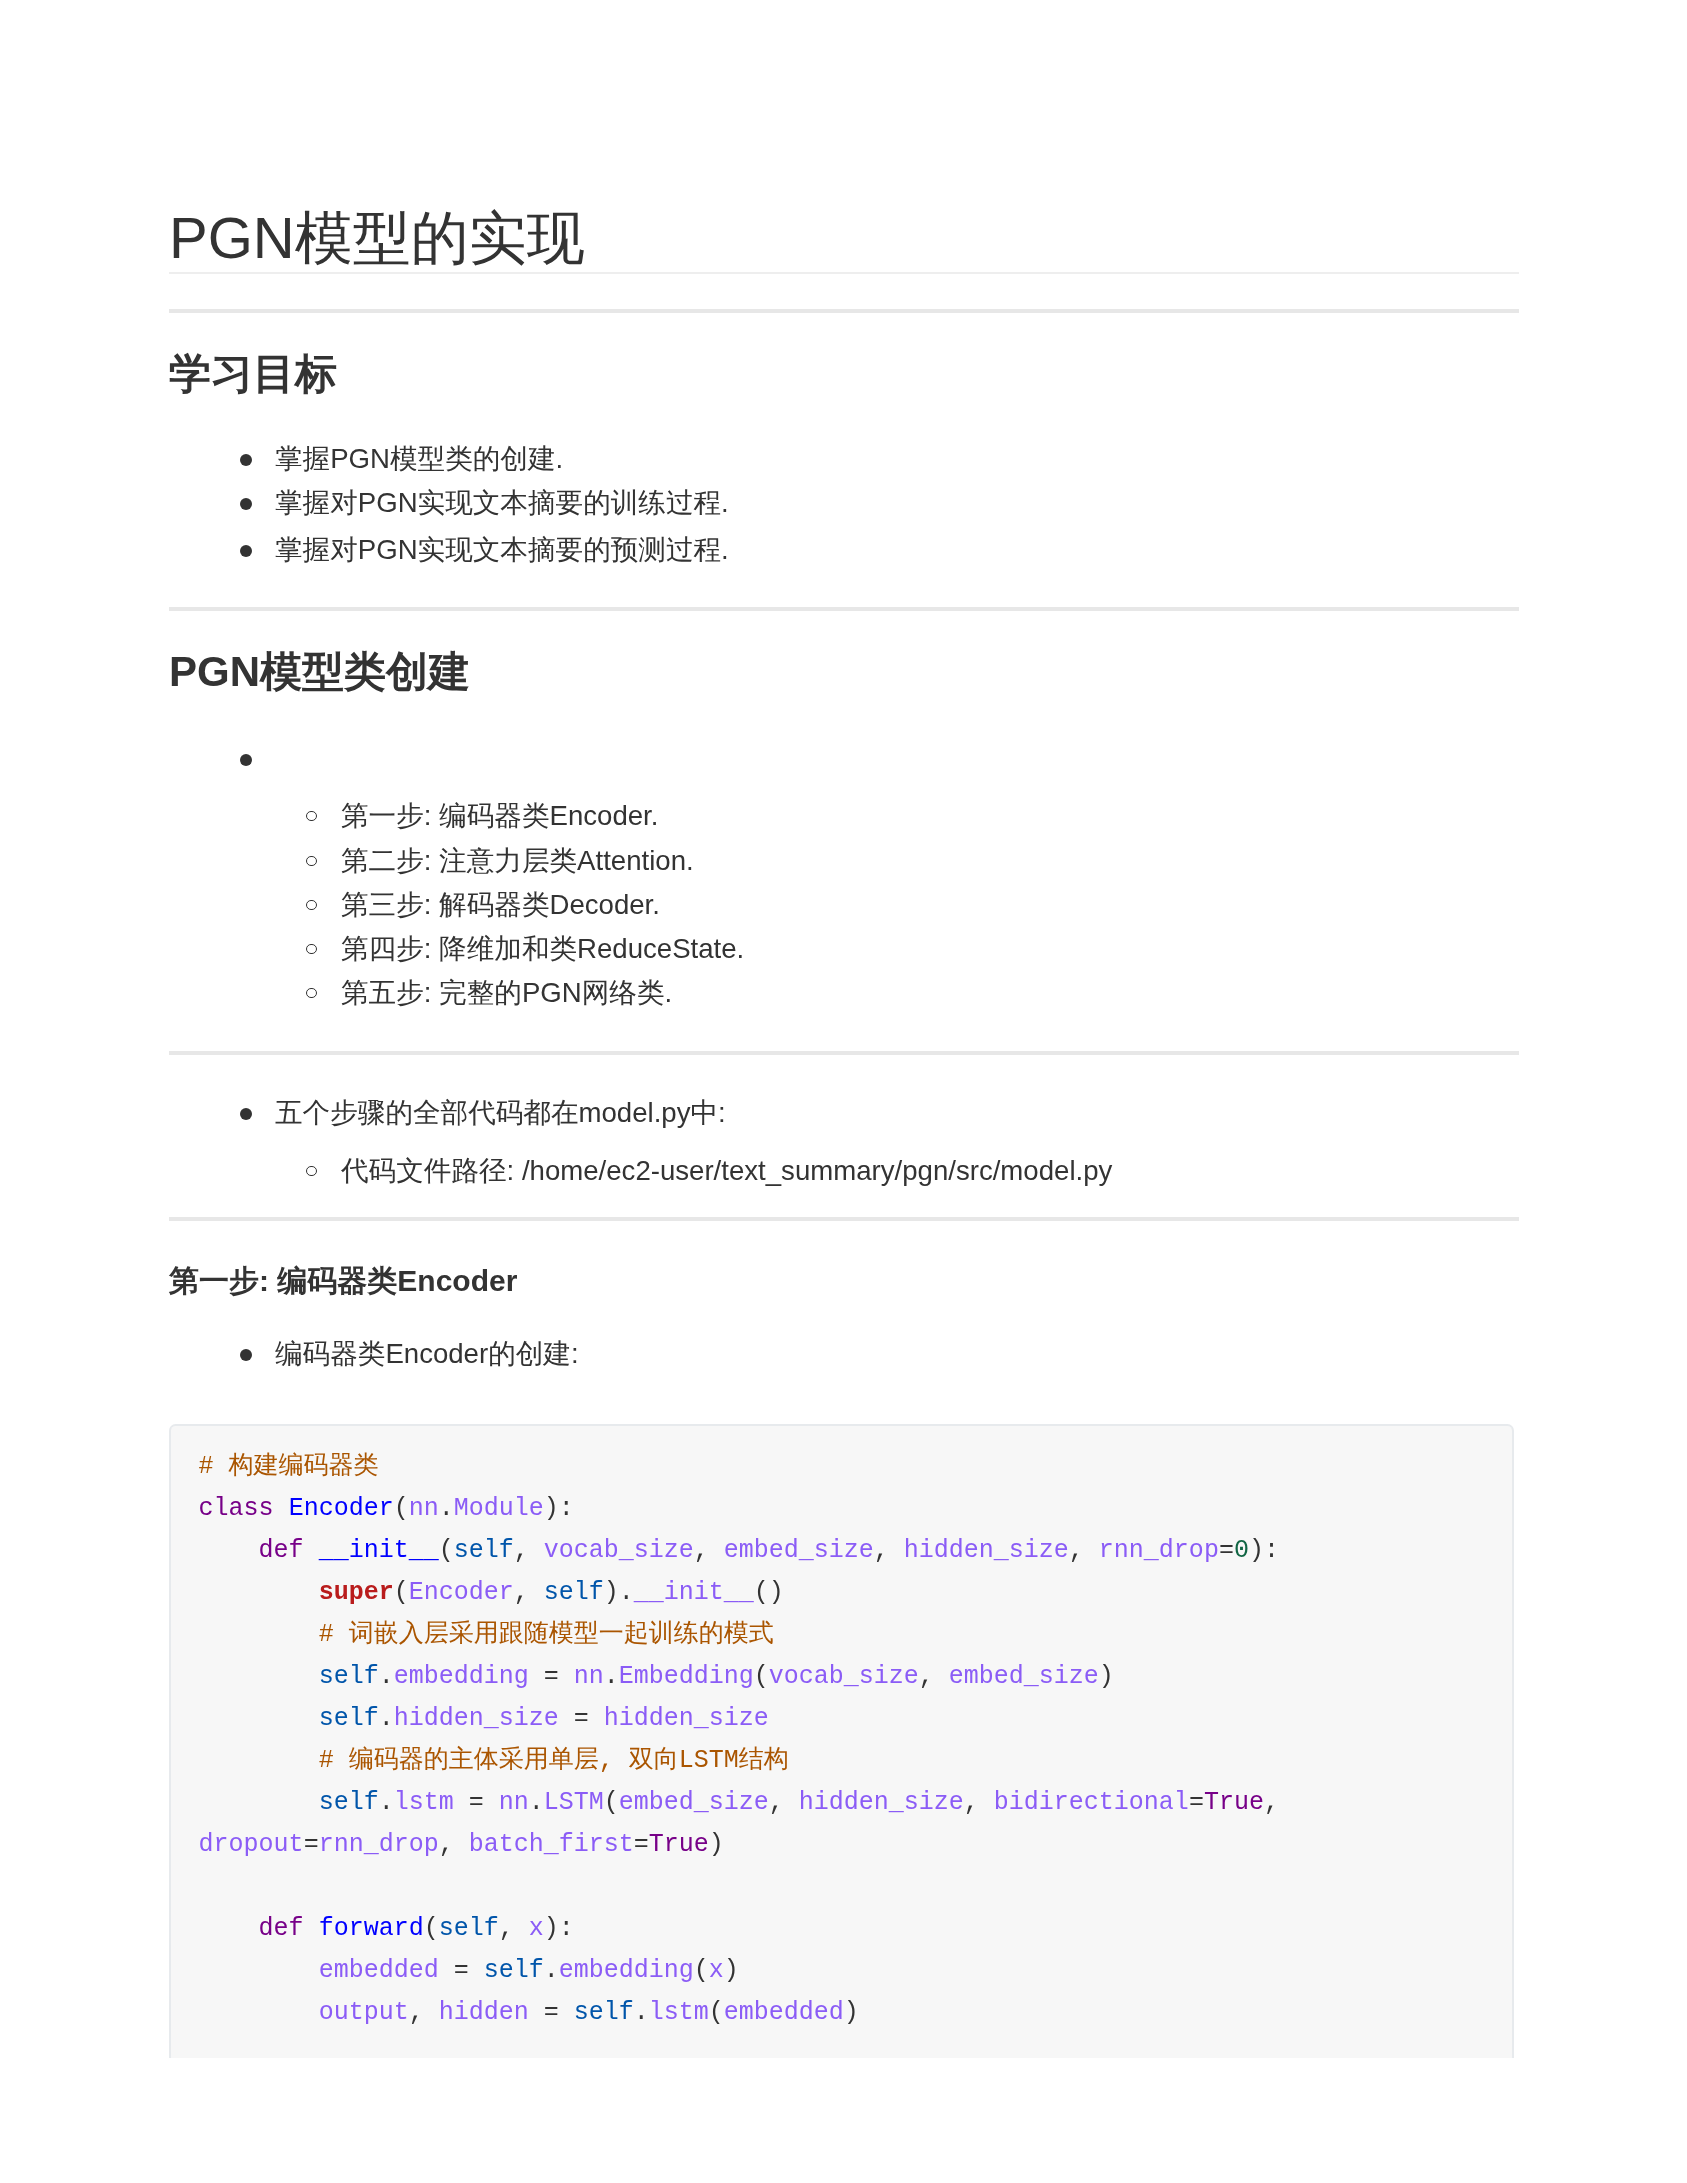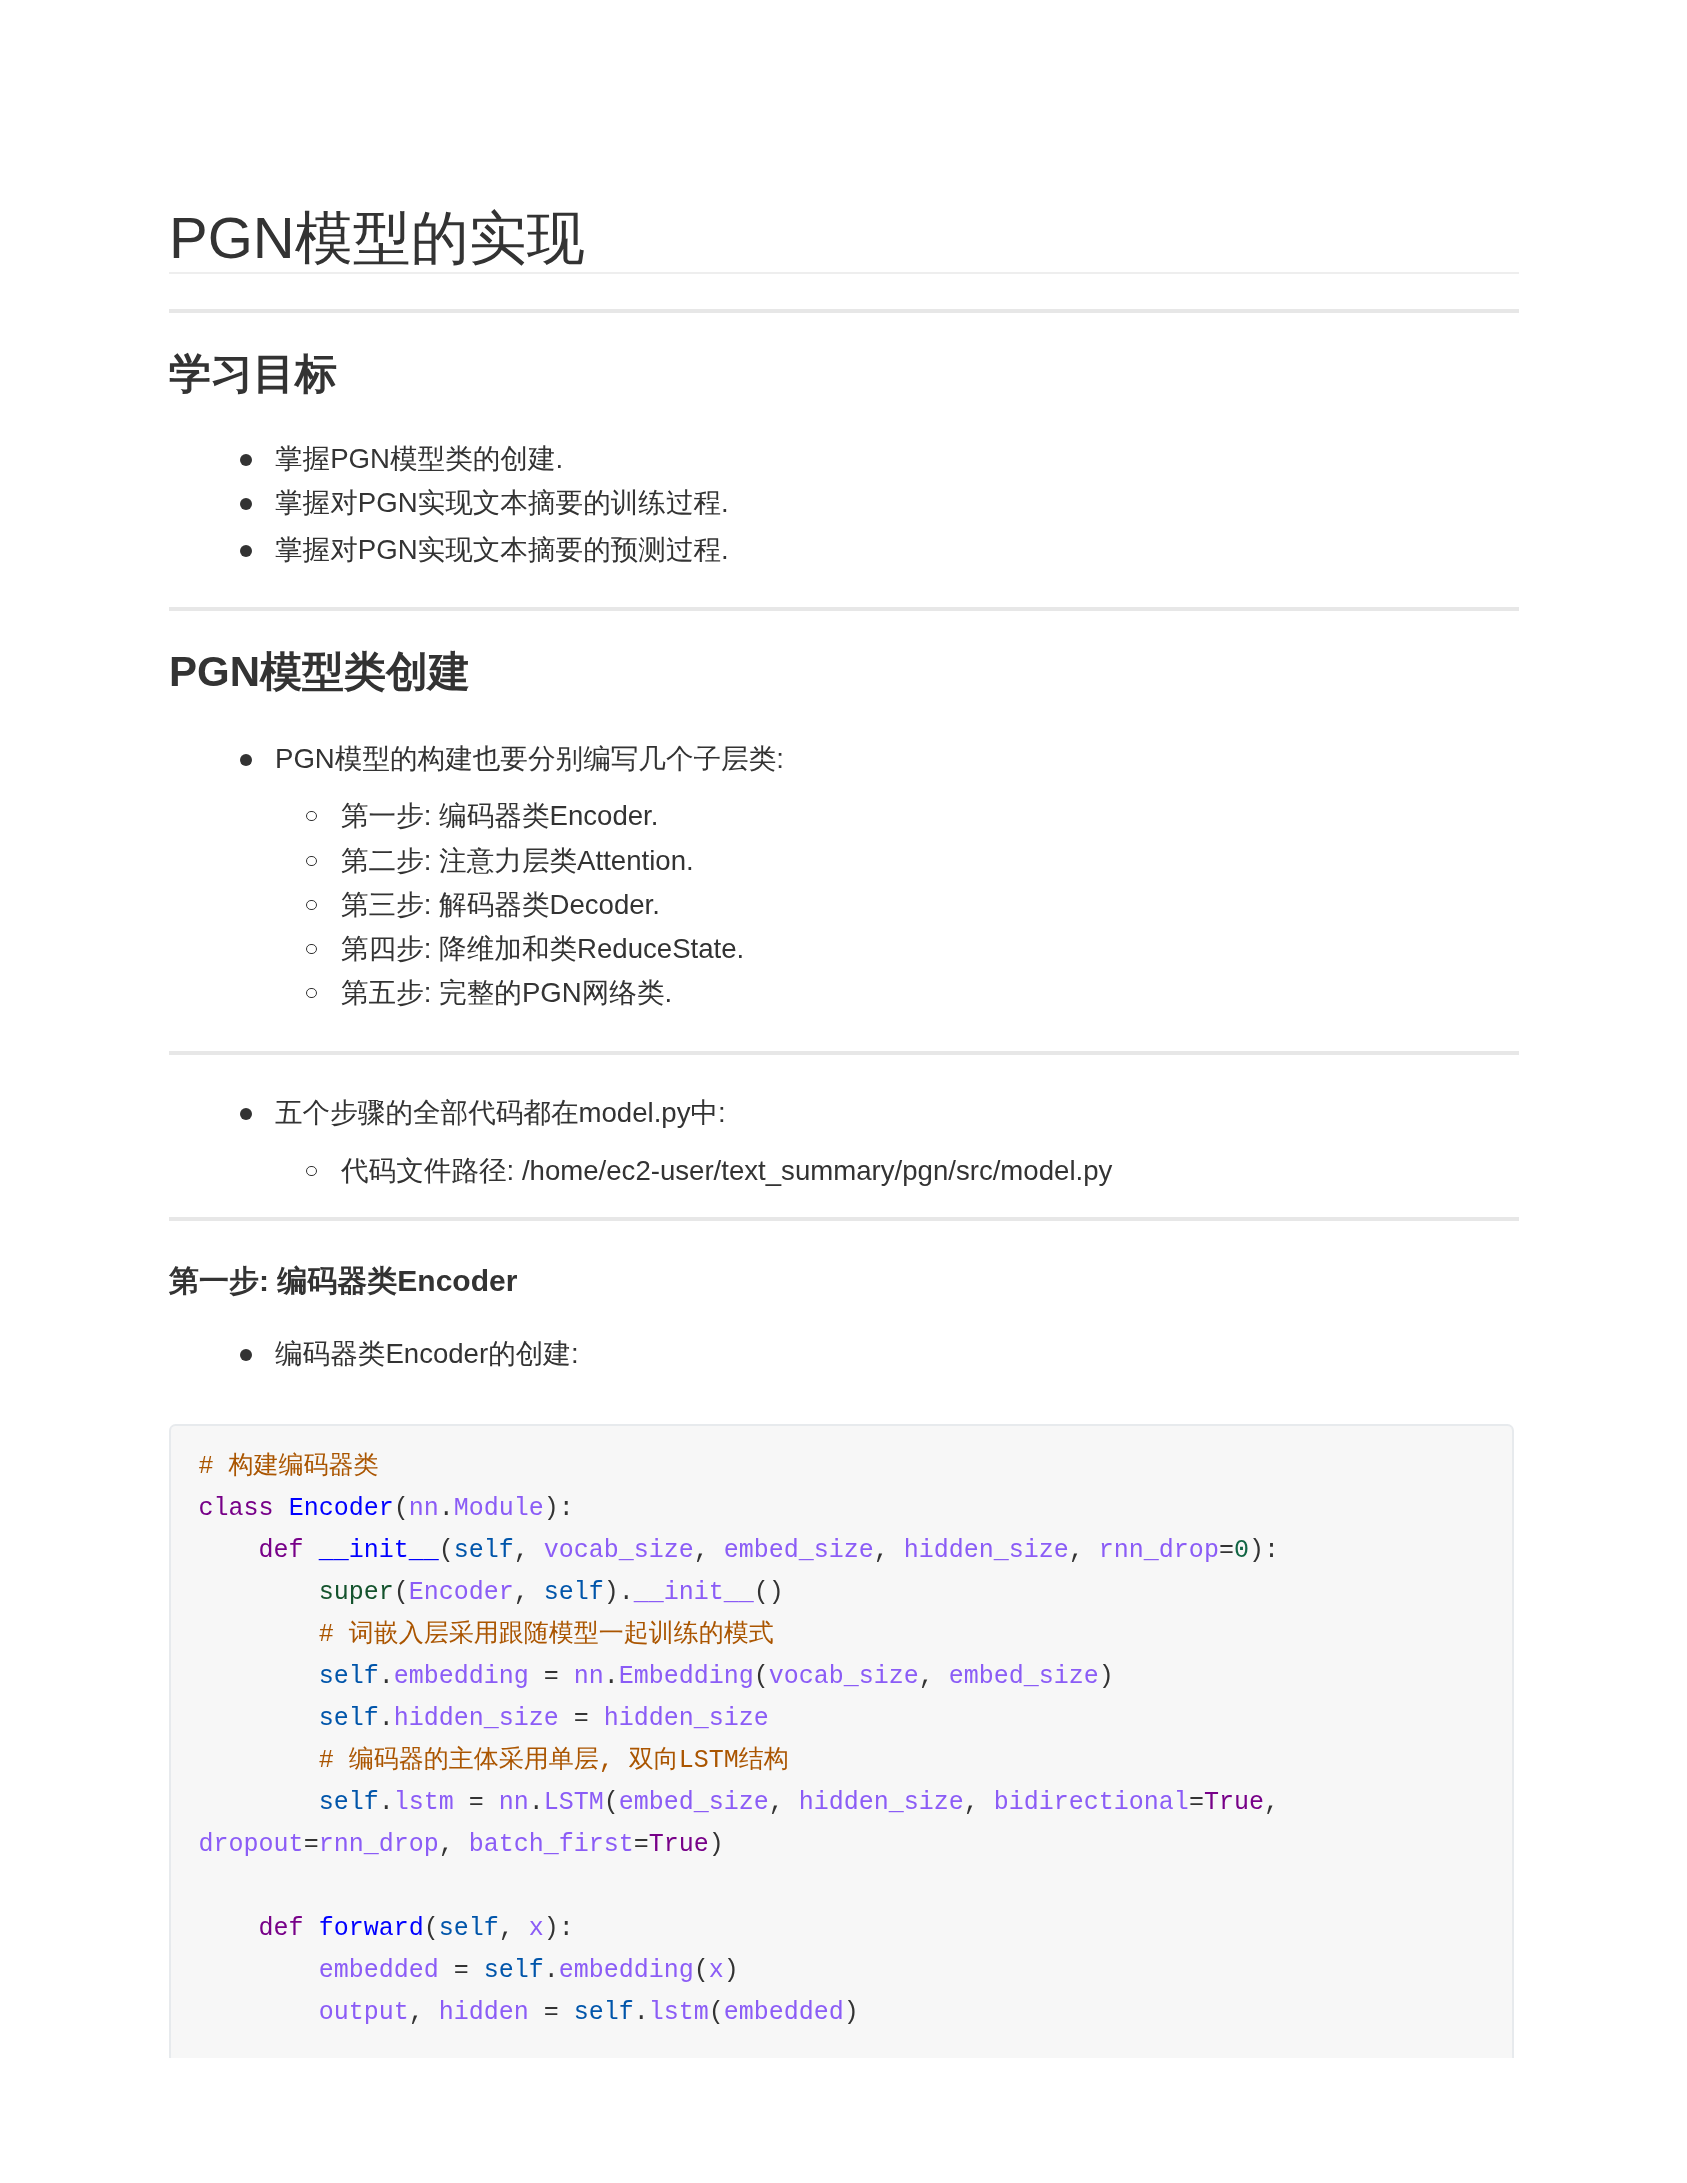--- a/index.html
+++ b/index.html
@@ -119,21 +119,21 @@
     font-size: 25px;
     line-height: 42px;
     color: #000000;
     white-space: pre;
   }
   .code-line { display: block; height: 42px; white-space: pre; }
   .tok-comment { color: #aa5500; }
   .tok-keyword { color: #770088; }
   .tok-def { color: #0000ff; }
   .tok-self { color: #0055aa; }
-  .tok-builtin { color: #14532d; }
+  .tok-builtin { color: #b91c1c; font-weight: bold; }
   .tok-number { color: #116644; }
   .tok-atom { color: #770088; }
   .tok-punct { color: #333333; }
   .tok-plain { color: #8b5cf6; }
   .cover-bottom {
     position: absolute;
     left: 0;
     top: 2058px;
     width: 1687px;
     height: 125px;
@@ -164,21 +164,20 @@
     <span class="bullet-disc"></span>
     <span>掌握对PGN实现文本摘要的预测过程.</span>
   </div>
 
   <hr class="rule" style="top:607px;">
 
   <h2 class="section" style="top:641px;">PGN模型类创建</h2>
 
   <div class="li l1" style="top:737px;">
     <span class="bullet-disc"></span>
-    <span>PGN模型的构建也要分别编写几个子层类:</span>
   </div>
 
   <div class="li l2" style="top:794px;">
     <span class="bullet-circle"></span>
     <span>第一步: 编码器类Encoder.</span>
   </div>
   <div class="li l2" style="top:839px;">
     <span class="bullet-circle"></span>
     <span>第二步: 注意力层类Attention.</span>
   </div>

